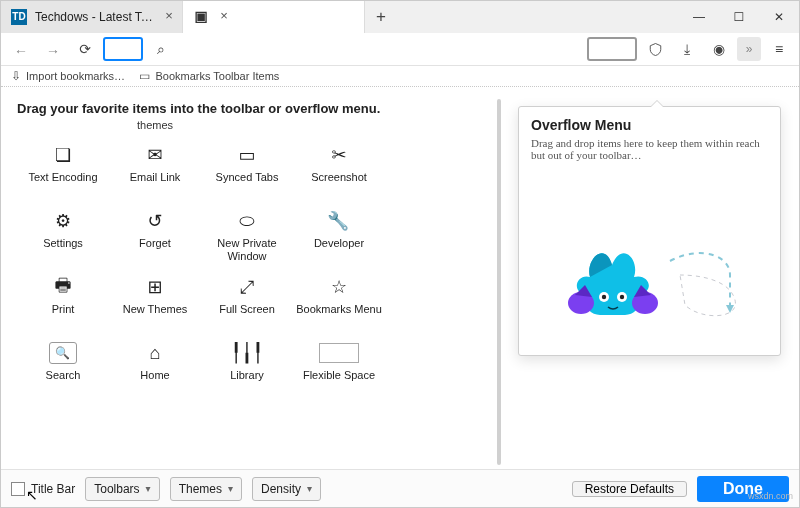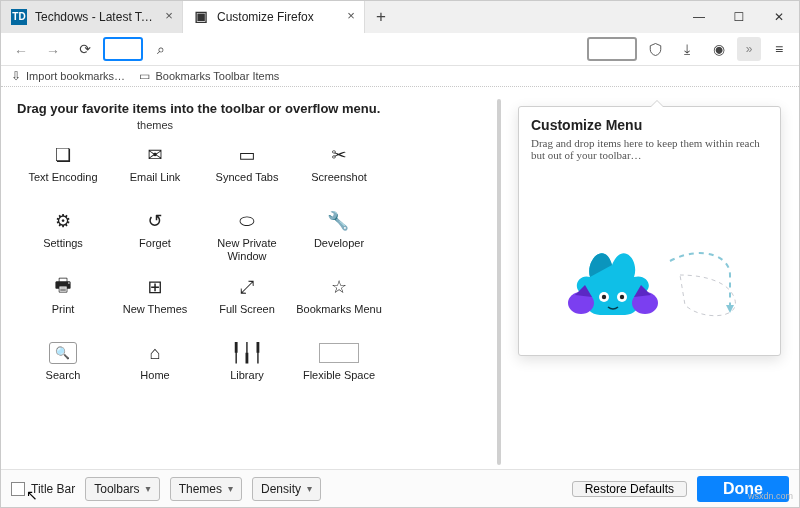--- a/index.html
+++ b/index.html
@@ -80,21 +80,20 @@
 <body>
 
 <div class="tab-strip">
   <div class="tab">
     <span class="favicon">TD</span>
     <span class="tab-title">Techdows - Latest Technology N</span>
     <span class="tab-close">×</span>
   </div>
   <div class="tab active">
     <span class="favicon generic">▣</span>
-    <span class="tab-title">Customize Firefox</span>
     <span class="tab-close">×</span>
   </div>
   <div class="tab-fill">
     <div class="newtab-btn">+</div>
   </div>
   <div class="win-controls">
     <div class="win-btn">—</div>
     <div class="win-btn">☐</div>
     <div class="win-btn">✕</div>
   </div>
@@ -208,21 +207,21 @@
           </div>
           <div class="caption">Flexible Space</div>
         </div>
       </div>
   </div>
 </div>
 
 <div class="vscroll"></div>
 
 <div class="overflow-panel">
-  <h4>Customize Menu</h4>
+  <h4>Overflow Menu</h4>
   <p>Drag and drop items here to keep them within reach but out of your toolbar…</p>
   <div class="mascot">
     <svg width="240" height="110" viewBox="0 0 240 110">
       <path d="M140 36 C170 20 200 30 200 50 L200 80" stroke="#88c8d8" stroke-width="2" stroke-dasharray="5 5" fill="none"></path>
       <polygon points="196,80 204,80 200,88" fill="#88c8d8"></polygon>
       <path d="M150 50 C170 50 200 55 205 75 C210 95 170 95 155 80 Z" stroke="#c8cad0" stroke-dasharray="4 4" fill="none"></path>
 
       <path d="M70 90 C60 90 52 80 55 70 C40 65 48 48 60 52 C55 35 75 15 82 40 C92 15 110 35 104 52 C118 48 126 65 110 70 C113 80 105 90 95 90 Z" fill="#0fbfe7"></path>
       <path d="M60 52 C55 35 75 15 82 40 Z" fill="#0b95bd"></path>
       <ellipse cx="51" cy="78" rx="13" ry="11" fill="#7b3ff0"></ellipse>

